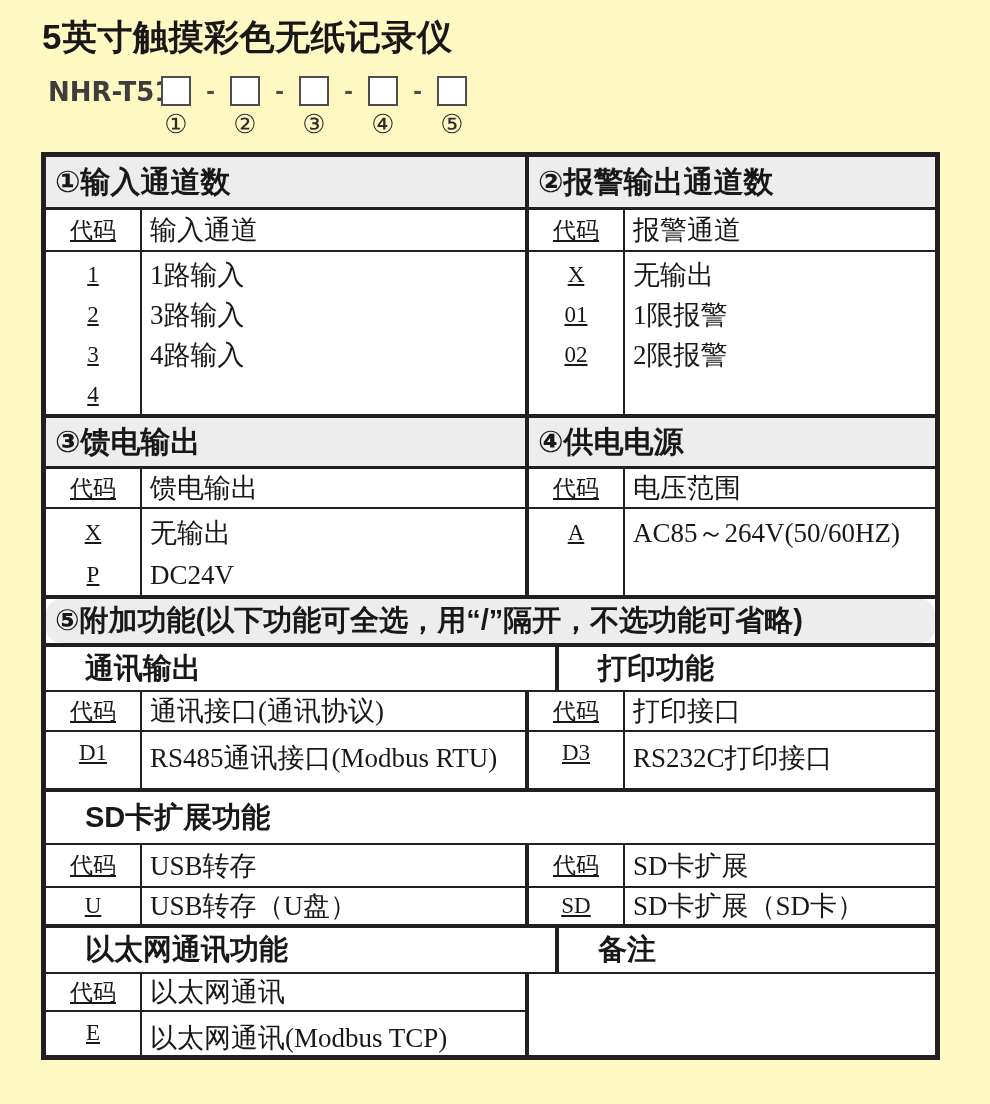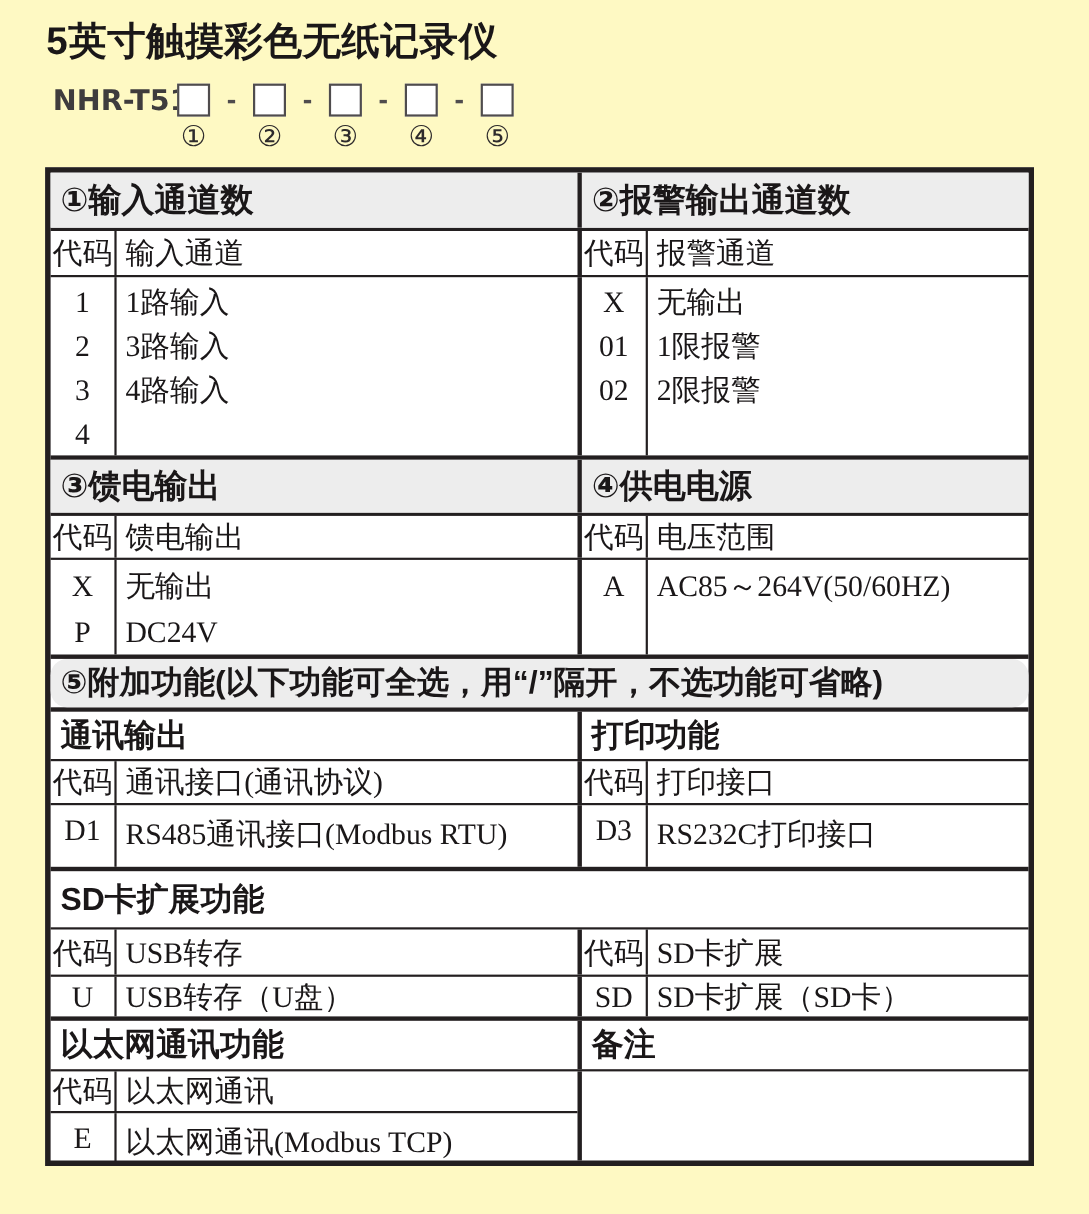--- a/index.html
+++ b/index.html
@@ -27,24 +27,24 @@
   .band{display:flex;flex:none;width:100%;}
   .bb2{border-bottom:2px solid var(--bc);}
   .bb3{border-bottom:3px solid var(--bc);text-align:right;}
   .bb4{border-bottom:4px solid var(--bc);}
   .hl{width:483px;border-right:4px solid var(--bc);flex:none;display:flex;}
   .hr{flex:1;display:flex;}
   .ghdr{background:var(--hbg);align-items:center;padding-left:9px;
     font-weight:bold;font-size:30px;white-space:nowrap;}
   .fullhdr{background:var(--hbg);display:flex;align-items:center;padding-left:9px;
     font-weight:bold;font-size:29px;white-space:nowrap;width:100%;border-radius:15px;}
-  .sechdr{align-items:center;padding-left:9px;font-weight:bold;font-size:29px;white-space:nowrap;}
+  .sechdr{align-items:center;padding-left:9px;font-weight:bold;font-size:29px;white-space:nowrap;margin-left:30px;}
   .serif{font-family:"Liberation Serif","DejaVu Serif",serif;}
-  .codecol{width:60px;flex:none;border-right:2px solid var(--bc);display:flex;flex-direction:column;
-    align-items:center;justify-content:center;font-size:27px;text-align:center;}
+  .codecol{width:96px;flex:none;border-right:2px solid var(--bc);display:flex;flex-direction:column;
+    align-items:center;justify-content:center;font-size:23px;text-align:center;text-decoration:underline;}
   .desccol{flex:1;display:flex;flex-direction:column;justify-content:center;padding-left:8px;font-size:27px;white-space:nowrap;}
   .stacktop{justify-content:flex-start;padding-top:3px;}
   .ln40 > div{height:40px;line-height:40px;}
   .ln42 > div{height:42px;line-height:42px;}
   .toppad{justify-content:flex-start;padding-top:8px;}
   .empty-cell{flex:1;}
   .lastleft{flex-direction:column;}
   .lrow{display:flex;width:100%;}
   .lrow1{height:40px;border-bottom:2px solid var(--bc);}
   .lrow2{flex:1;}

